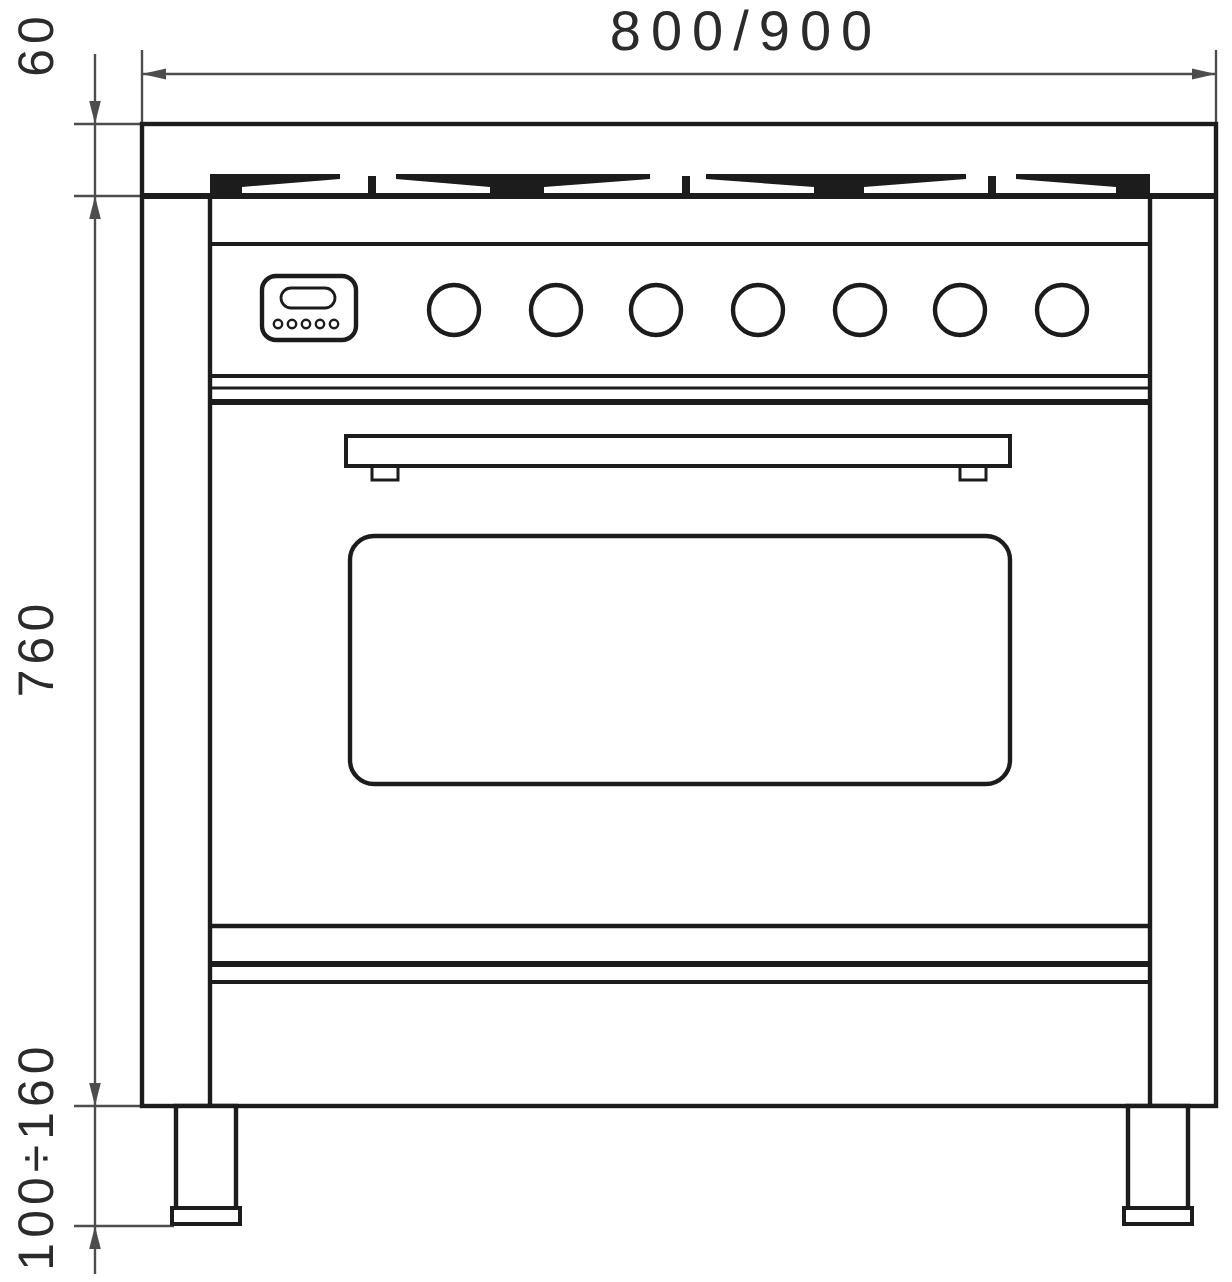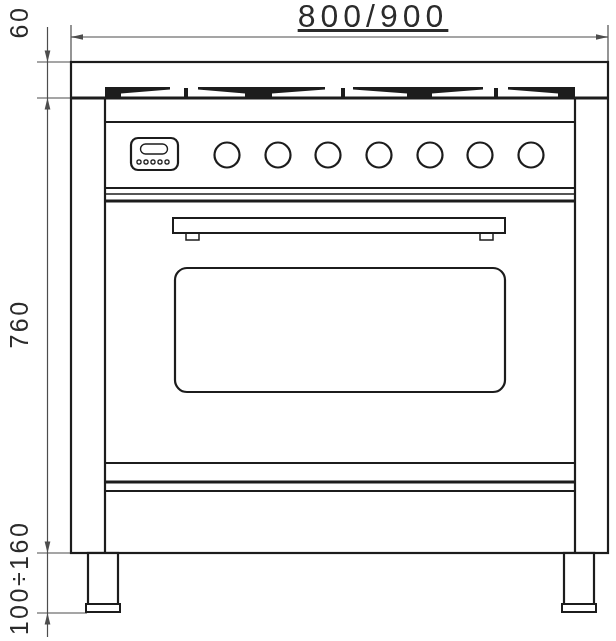--- a/index.html
+++ b/index.html
@@ -15,23 +15,22 @@
     color:#2b2b2b;
     font-size:25px;
     letter-spacing:2.5px;
     white-space:nowrap;
     transform:translate(-50%,-50%) rotate(-90deg);
     line-height:1;
     user-select:none;
   }
   .dim-label.horizontal{
     transform:translate(-50%,-50%);
-    font-size:32px;
+    font-size:28px;
     letter-spacing:5px;
-    text-decoration:underline;
   }
   svg{position:absolute;left:0;top:0;}
 </style>
 </head>
 <body>
 
 <div id="canvas">
 
   <svg width="616" height="641" viewBox="0 0 616 641">
 

